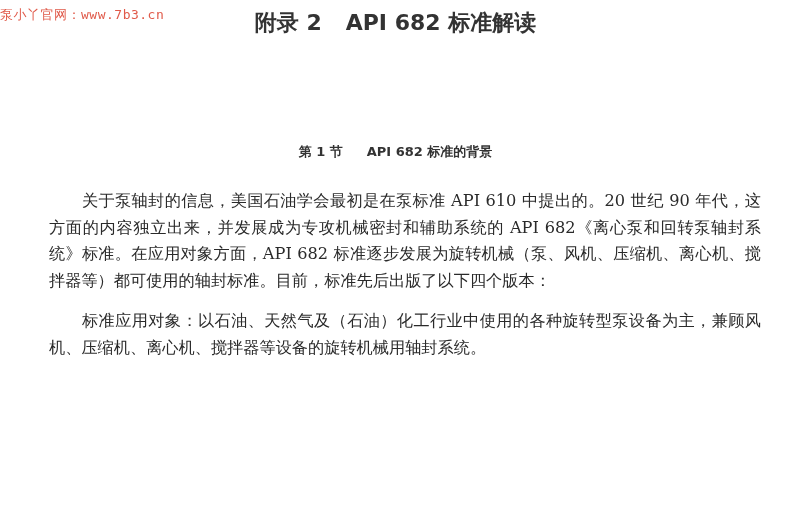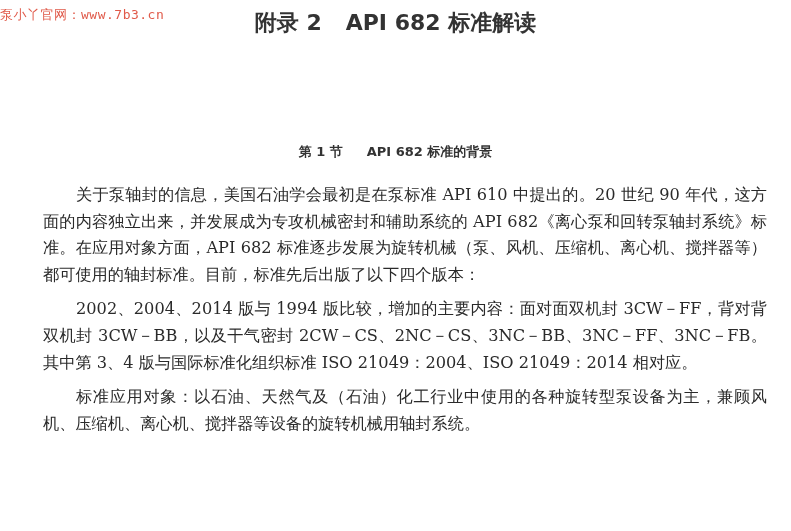--- a/index.html
+++ b/index.html
@@ -6,33 +6,32 @@
   body { width: 791px; height: 531px; position: relative; overflow: hidden;
          font-family: "DejaVu Serif", "Liberation Serif", serif; color: #2a2a2a; }
   .watermark { position: absolute; left: 0; top: 6px; font-family: "DejaVu Sans Mono", "Liberation Mono", monospace;
                font-size: 13px; color: #e05a4a; letter-spacing: 0.5px; }
   .appendix-title { position: absolute; left: 0; width: 791px; top: 8px; text-align: center;
                     font-family: "DejaVu Sans", "Liberation Sans", sans-serif; font-weight: bold; font-size: 22px; color: #333; }
   .section-title { position: absolute; left: 0; width: 791px; top: 119px; text-align: center;
                    font-family: "DejaVu Sans", "Liberation Sans", sans-serif; font-weight: bold; font-size: 13px; color: #333; margin-top: 24px; }
   .body-text { position: absolute; left: 35px; top: 174px; width: 740px; font-size: 16.2px; line-height: 26.6px;
                text-align: justify; }
-  .body-text p { margin: 8px; text-indent: 33px; }
+  .body-text p { margin: 14px; text-indent: 33px; }
   .gap { display: inline-block; width: 24px; }
 </style>
 </head>
 <body>
 
 <div class="watermark">泵小丫官网：www.7b3.cn</div>
 
 <div class="appendix-title">
   <span>附录 2</span><span class="gap"></span><span>API 682 标准解读</span>
 </div>
 
 <div class="section-title">
   <span>第 1 节</span><span class="gap"></span><span>API 682 标准的背景</span>
 </div>
 
 <div class="body-text">
   <p>关于泵轴封的信息，美国石油学会最初是在泵标准 API 610 中提出的。20 世纪 90 年代，这方面的内容独立出来，并发展成为专攻机械密封和辅助系统的 API 682《离心泵和回转泵轴封系统》标准。在应用对象方面，API 682 标准逐步发展为旋转机械（泵、风机、压缩机、离心机、搅拌器等）都可使用的轴封标准。目前，标准先后出版了以下四个版本：</p>
-  <p>2002、2004、2014 版与 1994 版比较，增加的主要内容：面对面双机封 3CW－FF，背对背双机封 3CW－BB，以及干气密封 2CW－CS、2NC－CS、3NC－BB、3NC－FF、3NC－FB。其中第 3、4 版与国际标准化组织标准 ISO 21049：2004、ISO 21049：2014 相对应。</p>
   <p>标准应用对象：以石油、天然气及（石油）化工行业中使用的各种旋转型泵设备为主，兼顾风机、压缩机、离心机、搅拌器等设备的旋转机械用轴封系统。</p>
 </div>
 
 </body></html>

